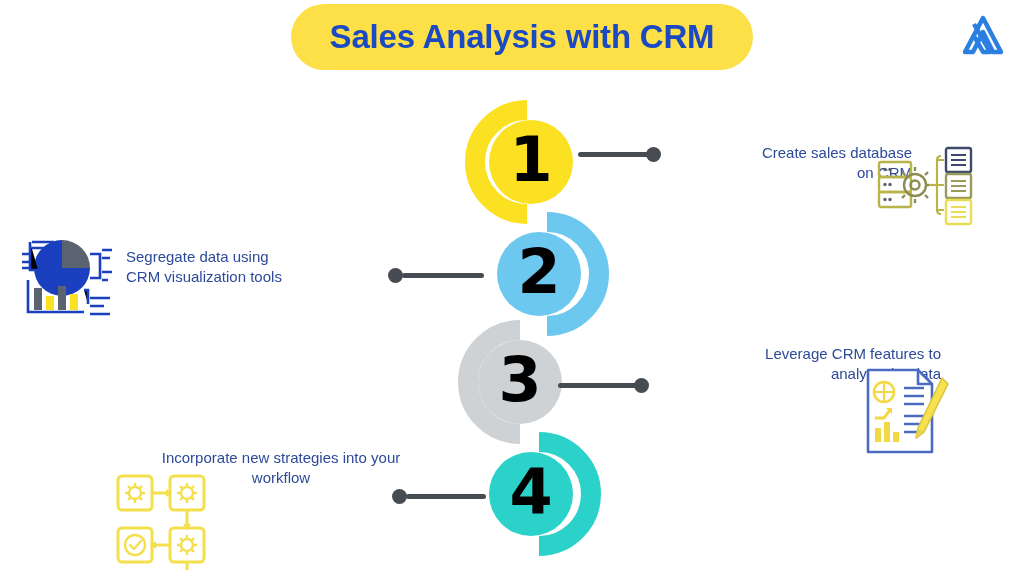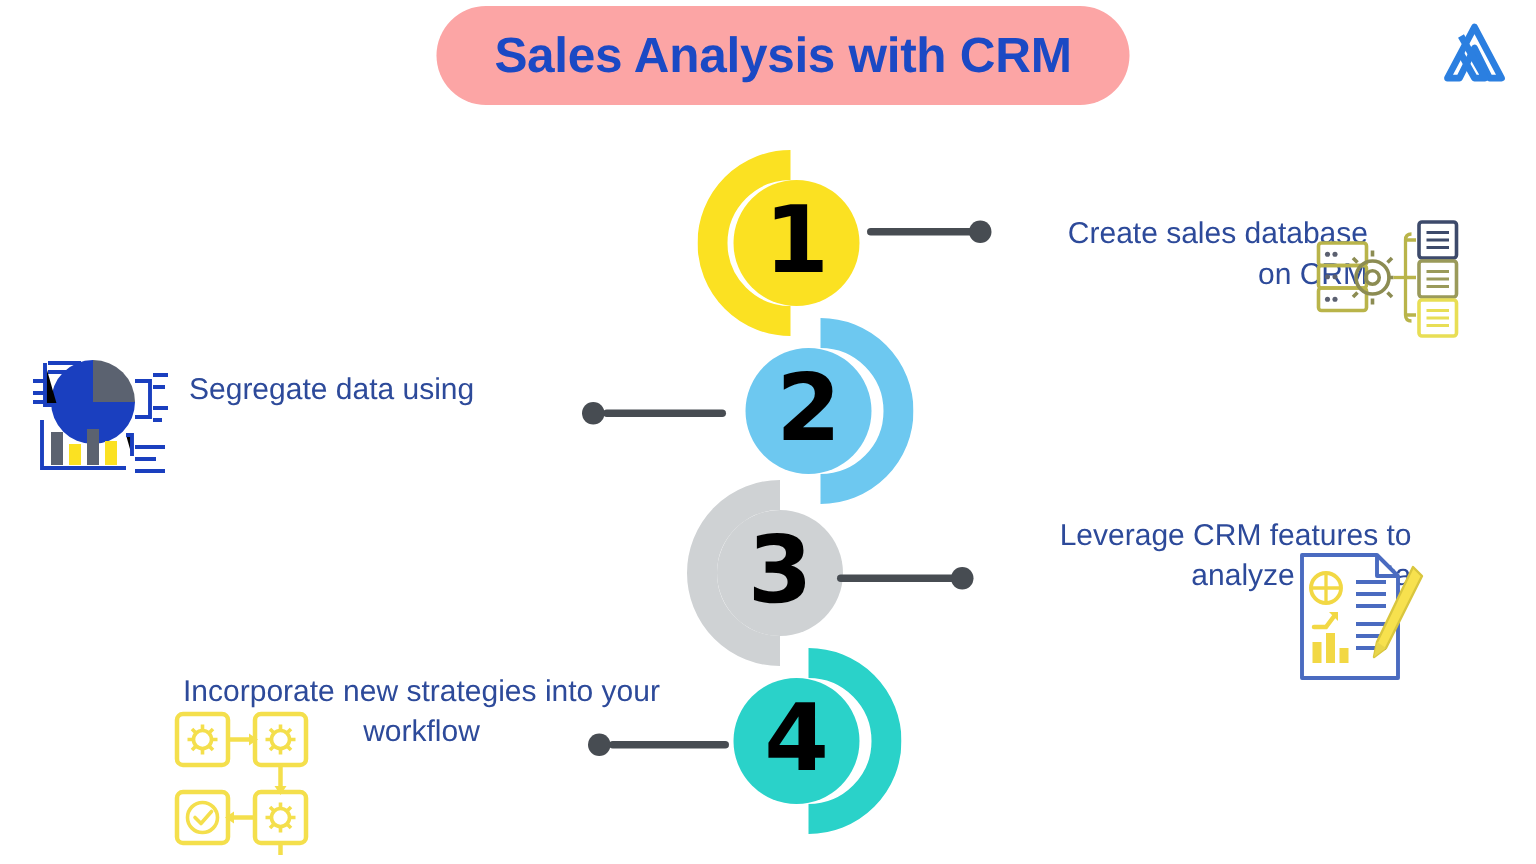--- a/index.html
+++ b/index.html
@@ -15,21 +15,21 @@
     font-family: "Liberation Sans", sans-serif;
   }
 
   
   #title-banner {
     position: absolute;
     left: 291px;
     top: 4px;
     width: 462px;
     height: 66px;
-    background: #fca5a5;
+    background: #fde047;
     border-radius: 33px;
     display: flex;
     align-items: center;
     justify-content: center;
   }
   #title-text {
     font-size: 33px;
     font-weight: bold;
     color: #1B49C4;
     letter-spacing: -0.2px;
@@ -95,21 +95,21 @@
     width: 15px;
     height: 15px;
     border-radius: 50%;
     background: #474C52;
   }
 
   
   .caption {
     position: absolute;
     color: #2D4A9A;
-    font-size: 20px;
+    font-size: 15px;
     line-height: 1.35;
     font-family: "Liberation Sans", sans-serif;
   }
   .cap-right { text-align: right; }
   .cap-center { text-align: center; }
 
   
   .side-icon { position: absolute; }
 </style>
 </head>
@@ -185,20 +185,21 @@
   <div class="conn-dot" style="left:0;"></div>
 </div>
 
 <div class="caption cap-right" style="left:640px; top:143px; width:272px;">
   <div>Create sales database</div>
   <div>on CRM</div>
 </div>
 
 <div class="caption" style="left:126px; top:247px; width:252px; text-align:left;">
   <div style="">Segregate data using</div>
+  <div>CRM visualization tools</div>
 </div>
 
 <div class="caption cap-right" style="left:641px; top:344px; width:300px;">
   <div>Leverage CRM features to</div>
   <div>analyze the data</div>
 </div>
 
 <div class="caption cap-center" style="left:82px; top:448px; width:398px;">
   <div>Incorporate new strategies into your</div>
   <div>workflow</div>

